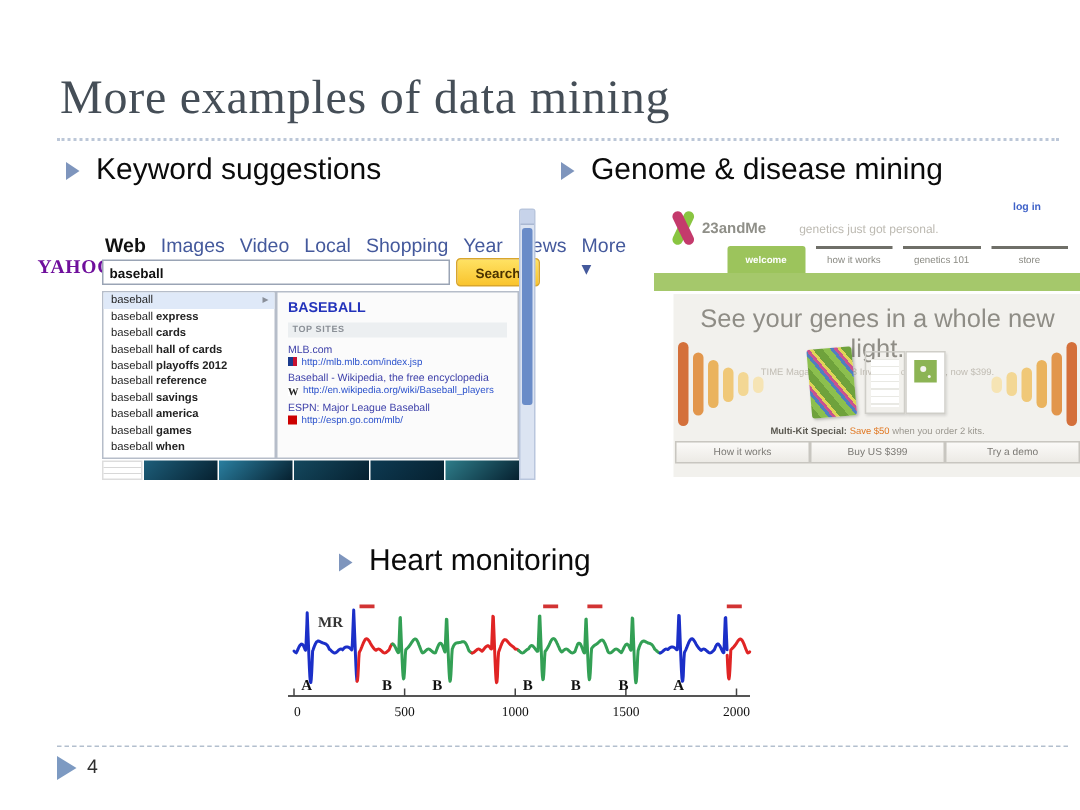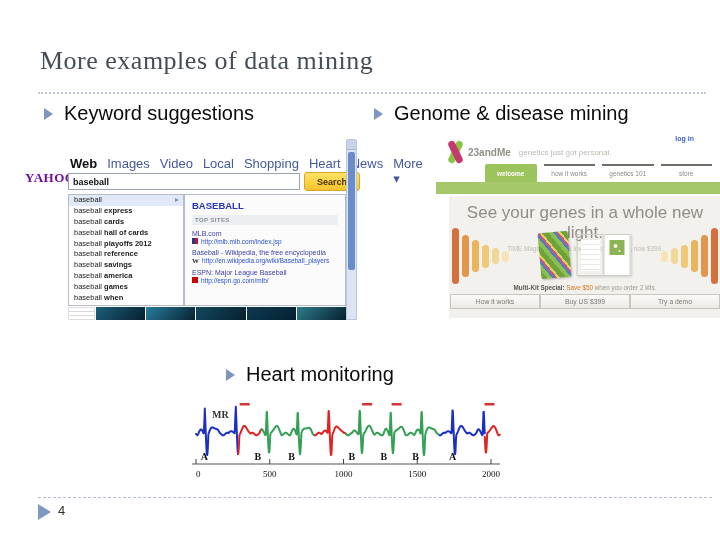--- a/index.html
+++ b/index.html
@@ -1,20 +1,20 @@
 <!DOCTYPE html>
 <html><head>
 <meta charset="utf-8">
 <style>
   html,body{margin:0;padding:0;background:#888;}
   .slide{position:relative;width:720px;height:540px;background:#fff;overflow:hidden;
          font-family:"Liberation Sans",sans-serif;margin:0 auto;}
   
   .title{position:absolute;left:40px;top:46px;font-family:"Liberation Serif",serif;
-         font-size:26px;color:#454e57;letter-spacing:.5px;}
+         font-size:32px;color:#454e57;letter-spacing:.5px;}
   .title-rule{position:absolute;left:38px;top:92px;width:668px;border-top:2px dotted #bcc7d8;}
   .bullet{position:absolute;font-size:20px;color:#0b0b0b;display:flex;align-items:center;}
   .tri{width:0;height:0;border-left:9px solid #7e95bd;border-top:6px solid transparent;
        border-bottom:6px solid transparent;margin-right:11px;flex:0 0 auto;}
   .footer-rule{position:absolute;left:38px;top:497px;width:674px;border-top:1px dashed #b3bfce;}
   .footer-tri{position:absolute;left:38px;top:504px;width:0;height:0;
        border-left:13px solid #7d9ac2;border-top:8px solid transparent;border-bottom:8px solid transparent;}
   .page-num{position:absolute;left:58px;top:503px;font-size:13px;color:#2f2f2f;}
 
   
@@ -60,21 +60,21 @@
 
   
   .g23{position:absolute;left:436px;top:128px;width:292px;height:191px;background:#fff;}
   .g23-login{position:absolute;right:34px;top:7px;font-size:7px;font-weight:bold;color:#3f62c8;}
   .g23-logo{position:absolute;left:10px;top:12px;display:flex;align-items:center;height:24px;}
   .xicon{position:relative;width:18px;height:24px;}
   .xicon .b1,.xicon .b2{position:absolute;left:5.5px;top:0;width:7px;height:24px;border-radius:4px;}
   .xicon .b1{background:#89c541;transform:rotate(26deg);}
   .xicon .b2{background:#c43a6c;transform:rotate(-26deg);}
   .g23-brand{font-size:10px;font-weight:bold;color:#8f8f88;margin-left:4px;}
-  .g23-tag{font-size:8px;color:#bdbab2;margin-left:8px;}
+  .g23-tag{font-size:8px;color:#bdbab2;margin-left:22px;}
   .g23-tabs{position:absolute;left:42px;top:36px;width:234px;display:flex;}
   .g23-tab{flex:1;margin-left:7px;text-align:center;font-size:6.5px;color:#8b8b84;
          border-top:2px solid #6f6f68;padding-top:4px;height:12px;}
   .g23-tab.active{background:#9cc45c;color:#fff;font-weight:bold;border-top:none;
          border-radius:2px 2px 0 0;padding-top:6px;height:12px;}
   .g23-bar{position:absolute;left:0;top:54px;width:292px;height:12px;background:#a5c86b;}
   .hero{position:absolute;left:13px;top:68px;width:272px;height:122px;background:#f2f1ed;}
   .hero-title{text-align:center;padding-top:7px;font-size:17px;color:#8f8d86;}
   .hero-sub{text-align:center;font-size:6.3px;color:#c0bcb3;margin-top:2px;}
   .waves{position:absolute;top:28px;height:64px;display:flex;align-items:center;gap:3px;}
@@ -127,21 +127,21 @@
 
   <div class="yahoo">
     <div class="ylogo">YAHOO!</div>
 
     <div class="ynav">
       <span class="active">Web</span>
       <span>Images</span>
       <span>Video</span>
       <span>Local</span>
       <span>Shopping</span>
-      <span>Heart</span>
+      <span>Year</span>
       <span>News</span>
       <span>More ▾</span>
     </div>
 
     <div class="ysearch">
       <input type="text" value="baseball" style="">
       <button class="ybtn">Search</button>
     </div>
 
     <div class="ysg">

